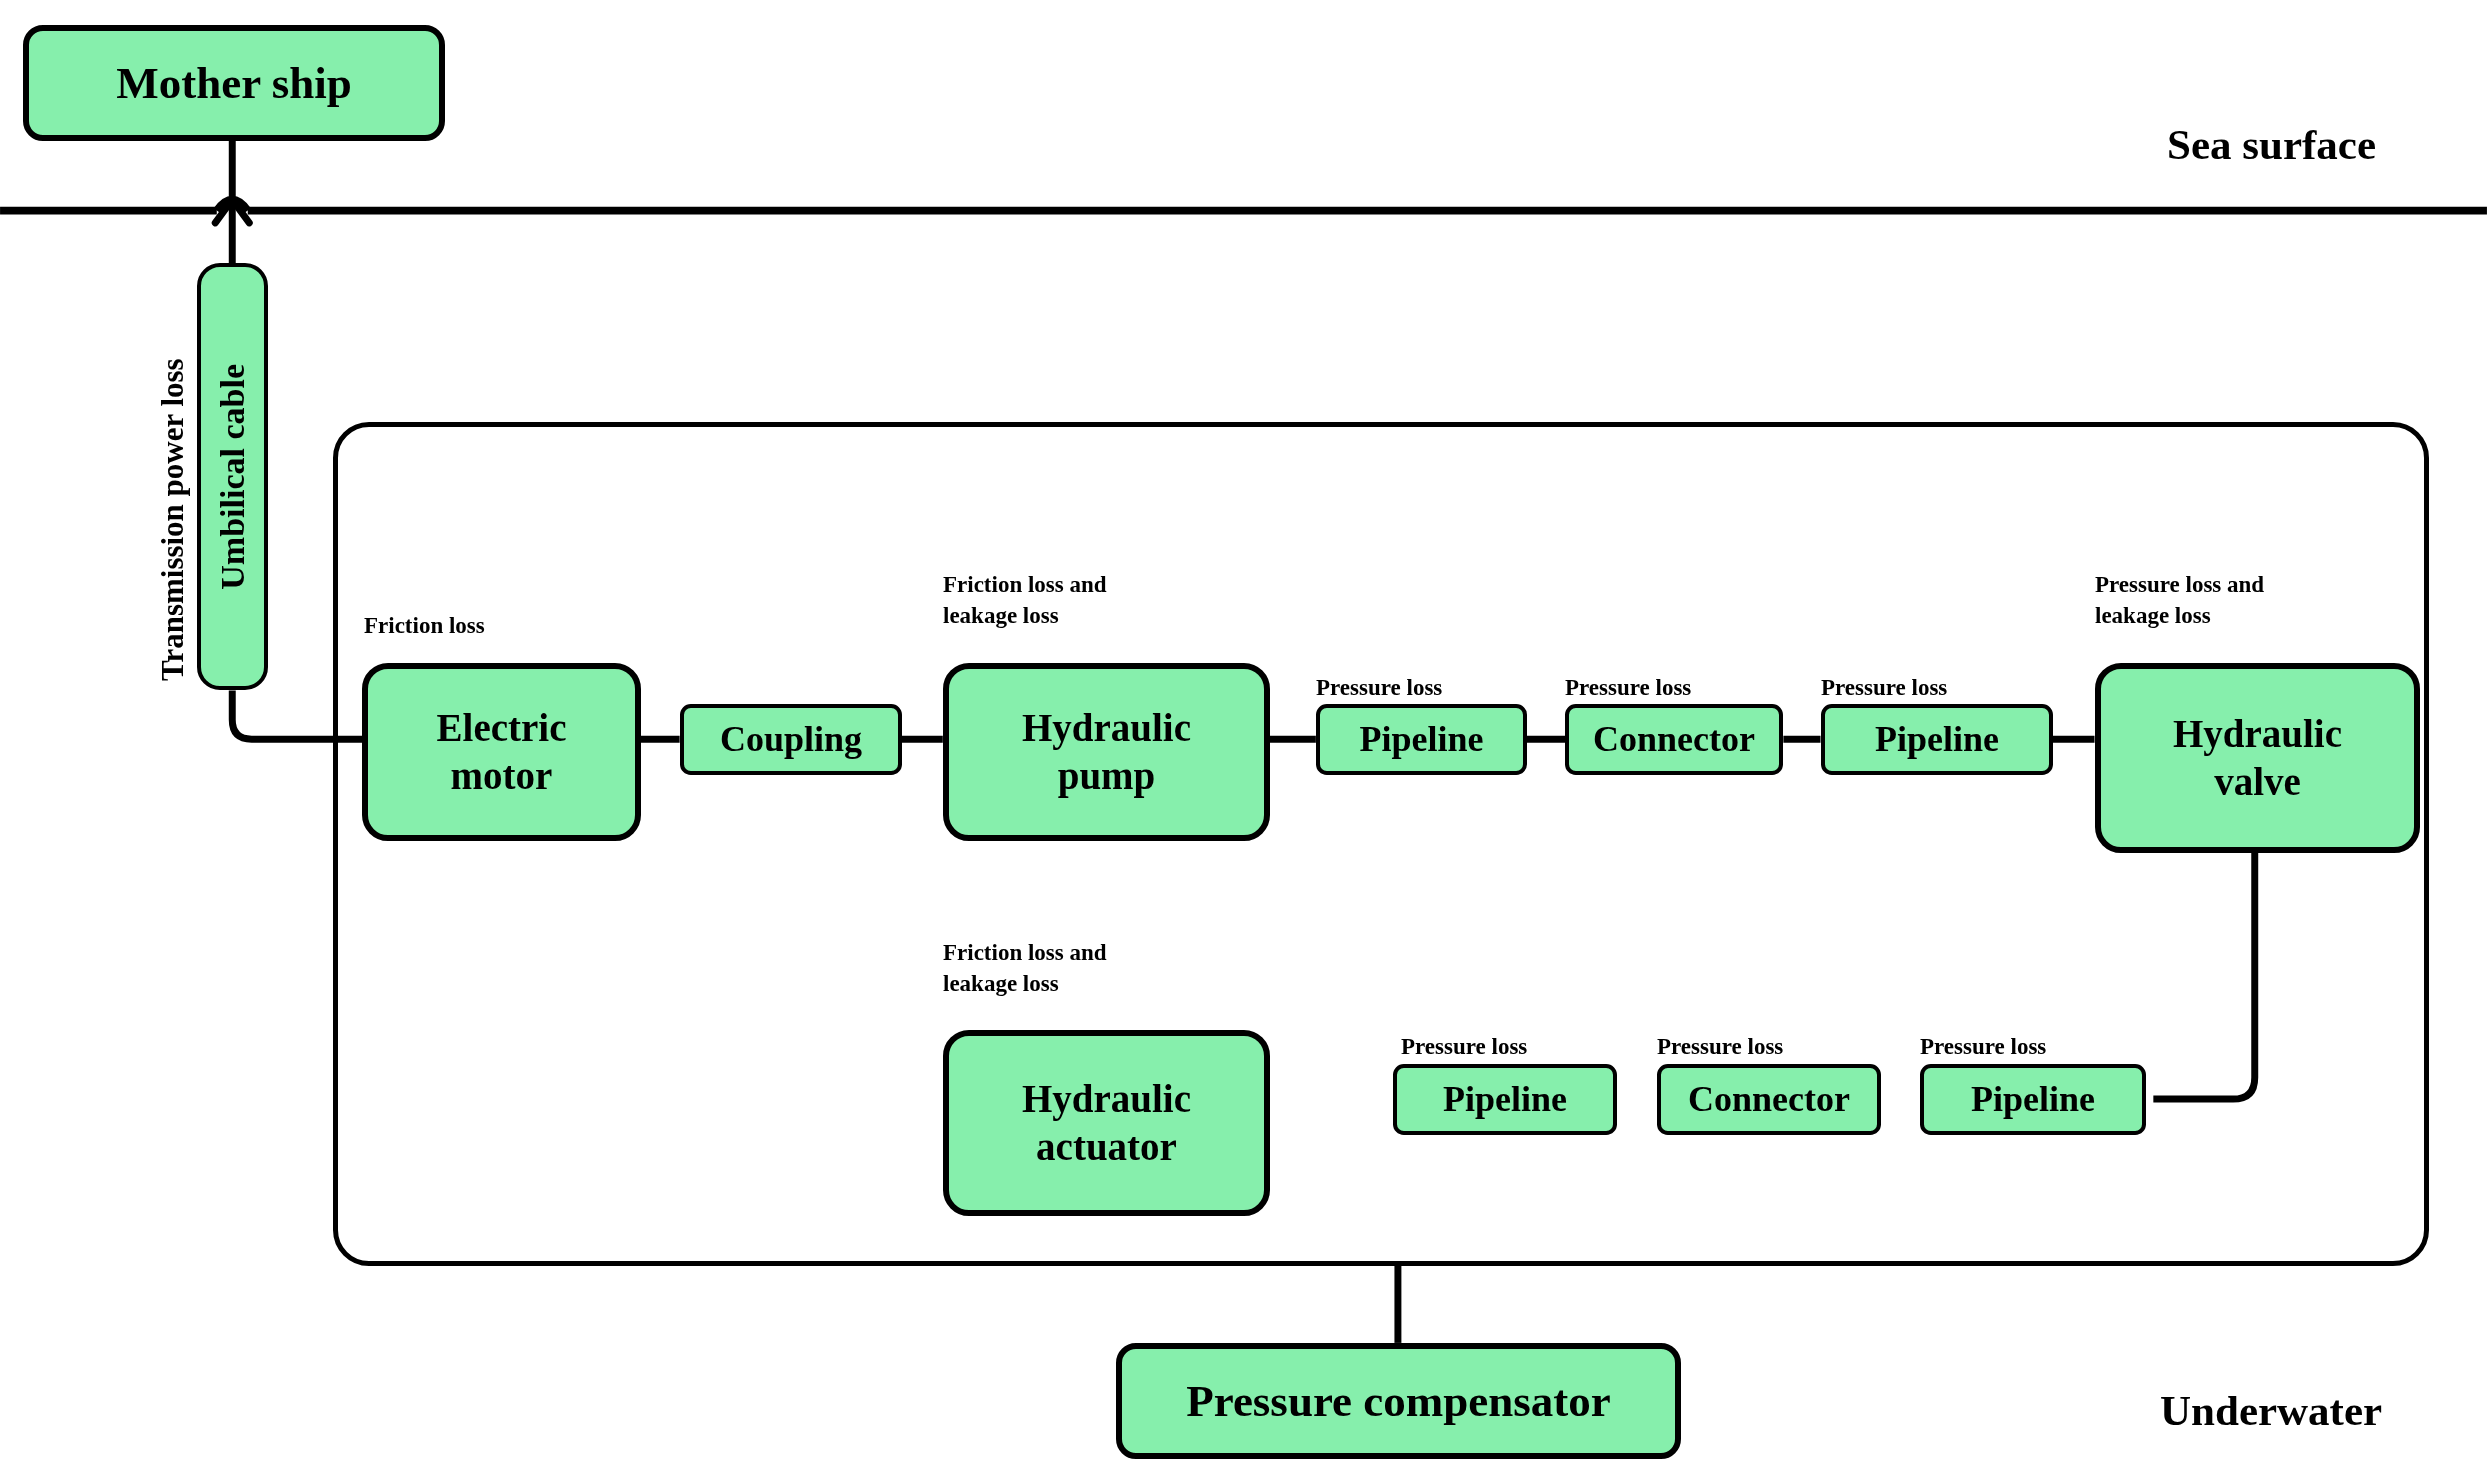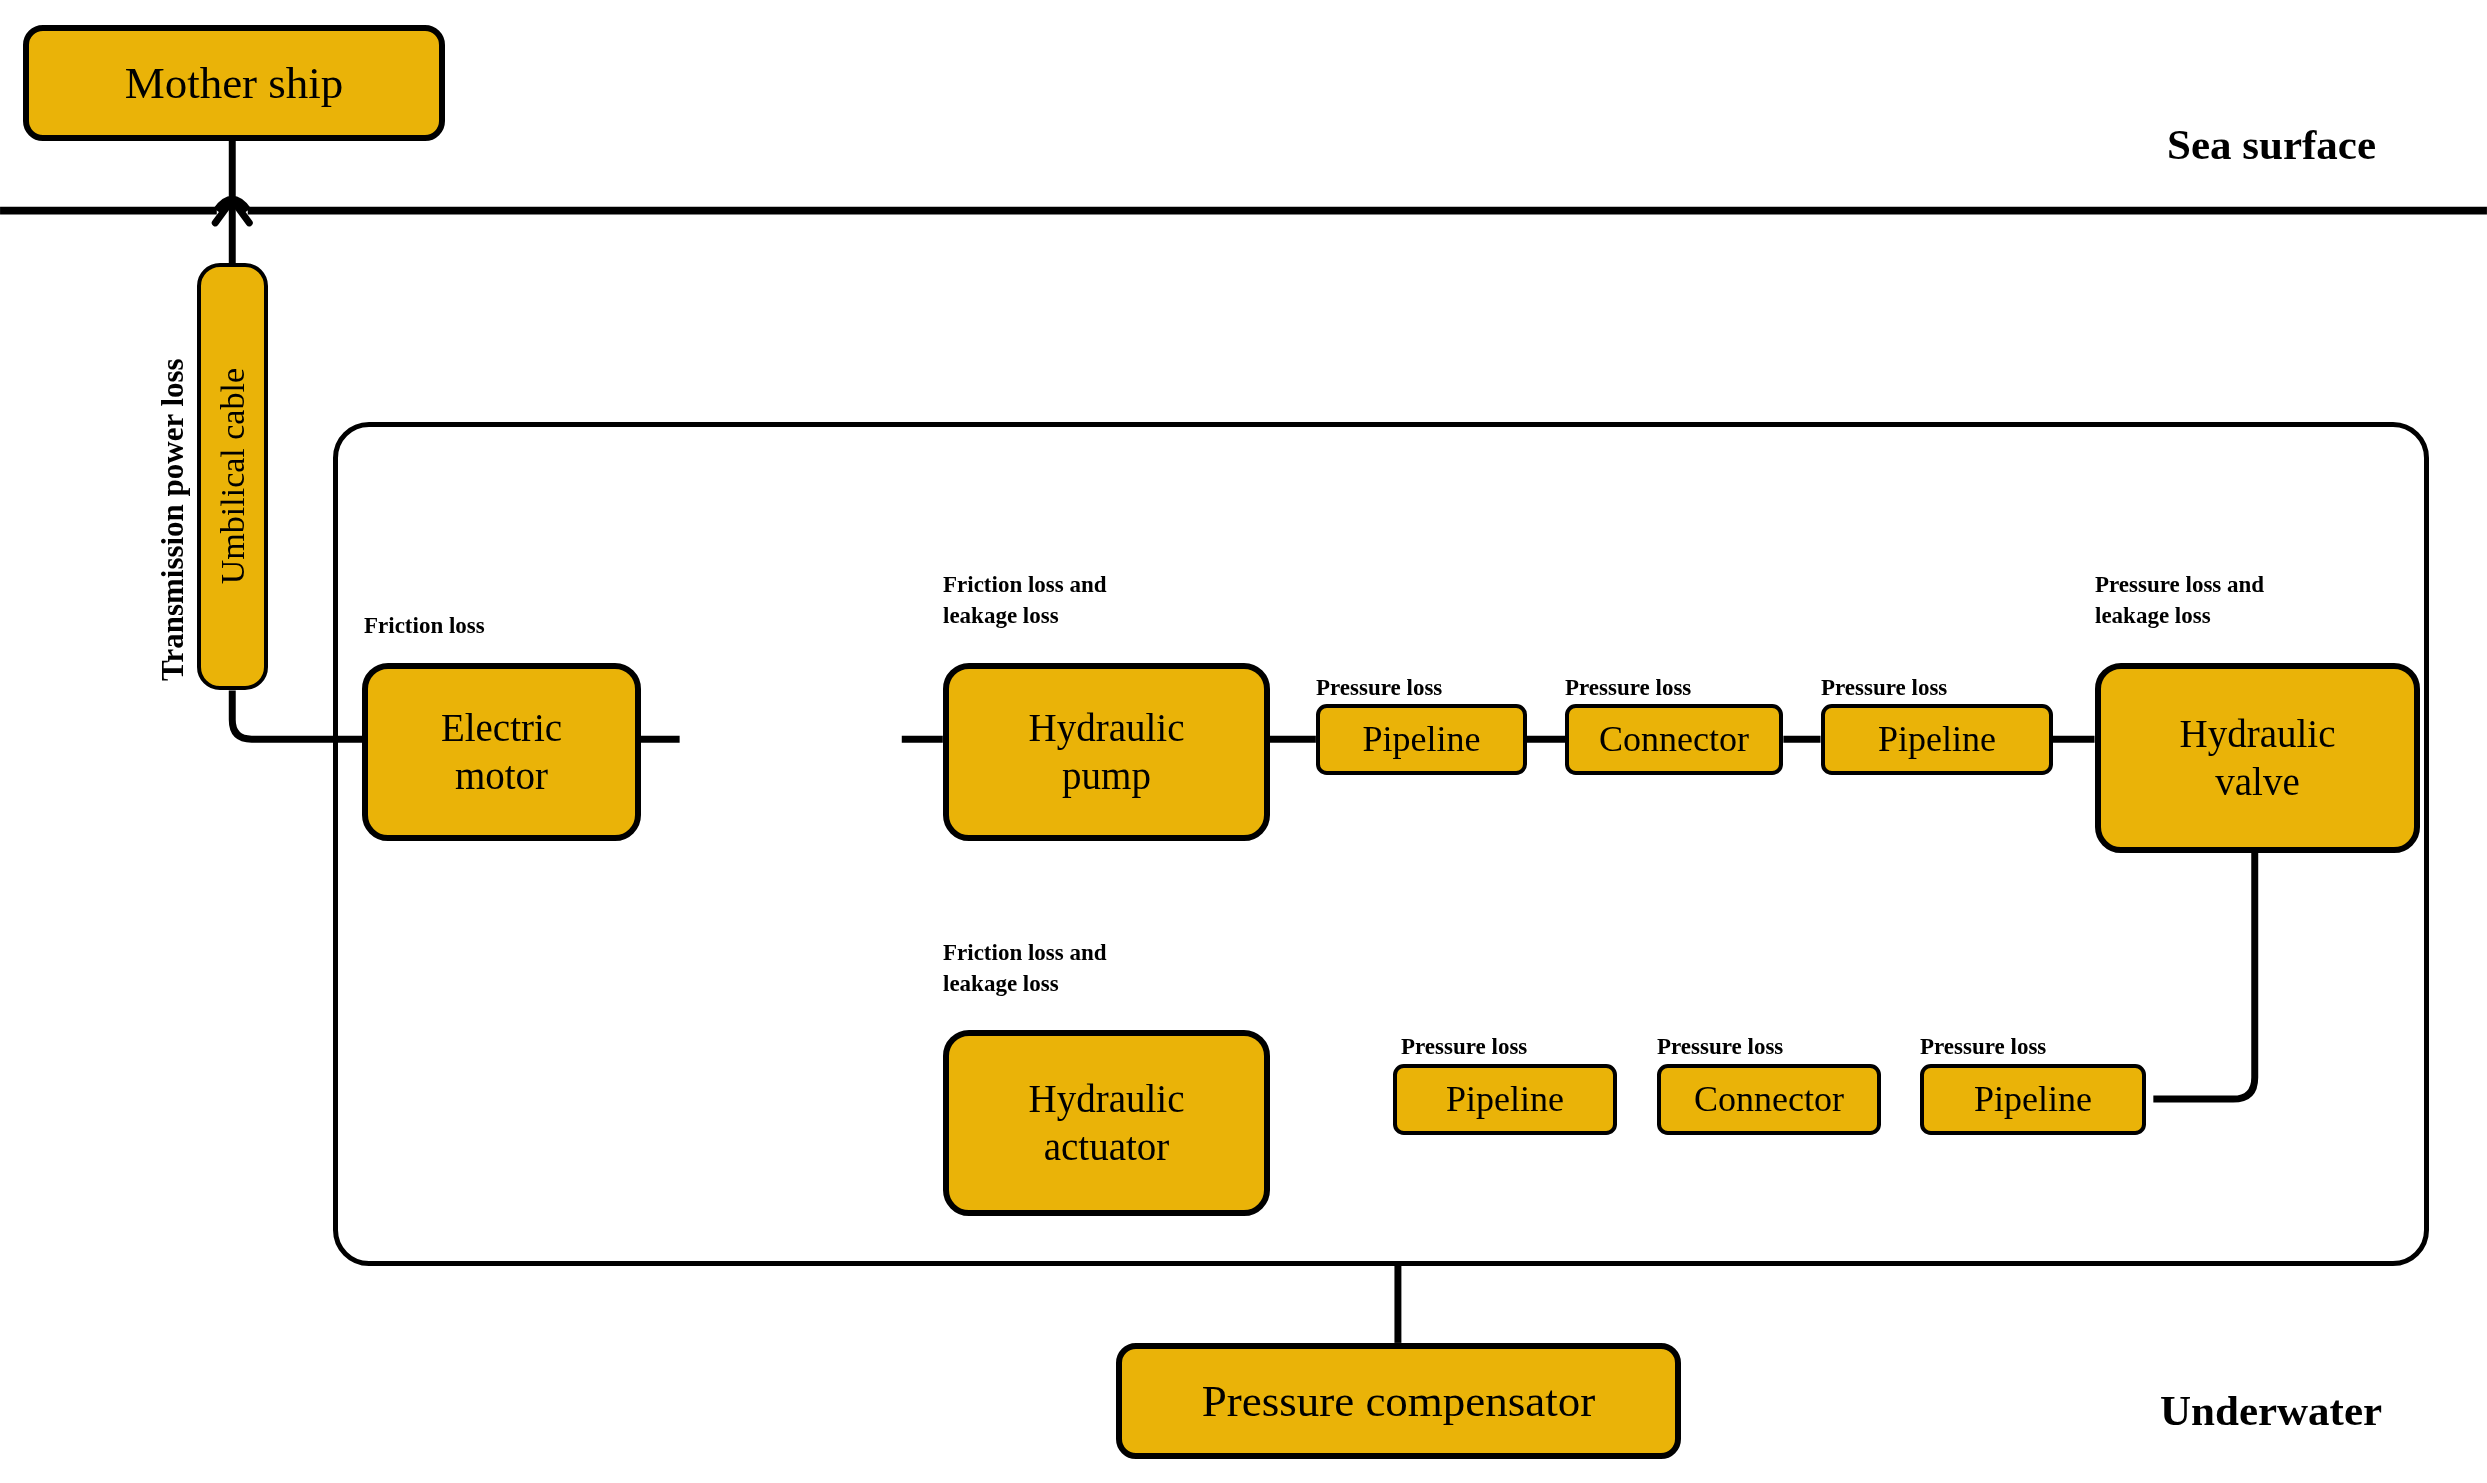--- a/index.html
+++ b/index.html
@@ -4,26 +4,26 @@
 <style>
   html,body{margin:0;padding:0;background:#ffffff;}
   body{width:2487px;height:1483px;overflow:hidden;font-family:"Liberation Serif",serif;}
   #stage{position:relative;width:2487px;height:1483px;background:#fff;}
 
   svg#wires{position:absolute;left:0;top:0;width:2487px;height:1483px;}
 
   .node{
     position:absolute;
     box-sizing:border-box;
-    background:#eab308;
+    background:#86efac;
     border:4.6px solid #000;
     display:flex;align-items:center;justify-content:center;
     text-align:center;
     font-family:"Liberation Serif",serif;
-    font-weight:normal;color:#000;
+    font-weight:bold;color:#000;
     line-height:1.22;
     z-index:5;
   }
   .node.big{border-radius:26px;font-size:39px;border-width:6.2px;}
   .node.small{border-radius:10.8px;font-size:36px;border-width:4.6px;}
   .node.wide{border-radius:20px;font-size:45px;border-width:6.2px;}
 
   .lbl{
     position:absolute;
     font-family:Liberation Serif, serif;
@@ -119,20 +119,23 @@
     <span class="vnode-text">Umbilical cable</span>
   </div>
 
   <div class="lbl" style="left:364px;top:610px;width:279px;">Friction loss</div>
 
   <div class="node big" style="left:362px;top:663px;width:279px;height:178px;">
     <span style="white-space:pre-line;">Electric
 motor</span>
   </div>
 
+  <div class="node small" style="left:680px;top:704px;width:222px;height:71px;">
+    <span>Coupling</span>
+  </div>
 
   <div class="lbl" style="left:943px;top:569px;width:327px;">Friction loss and
 leakage loss</div>
 
   <div class="node big" style="left:943px;top:663px;width:327px;height:178px;">
     <span style="white-space:pre-line;">Hydraulic
 pump</span>
   </div>
 
   <div class="lbl" style="left:1316px;top:672px;width:211px;">Pressure loss</div>

